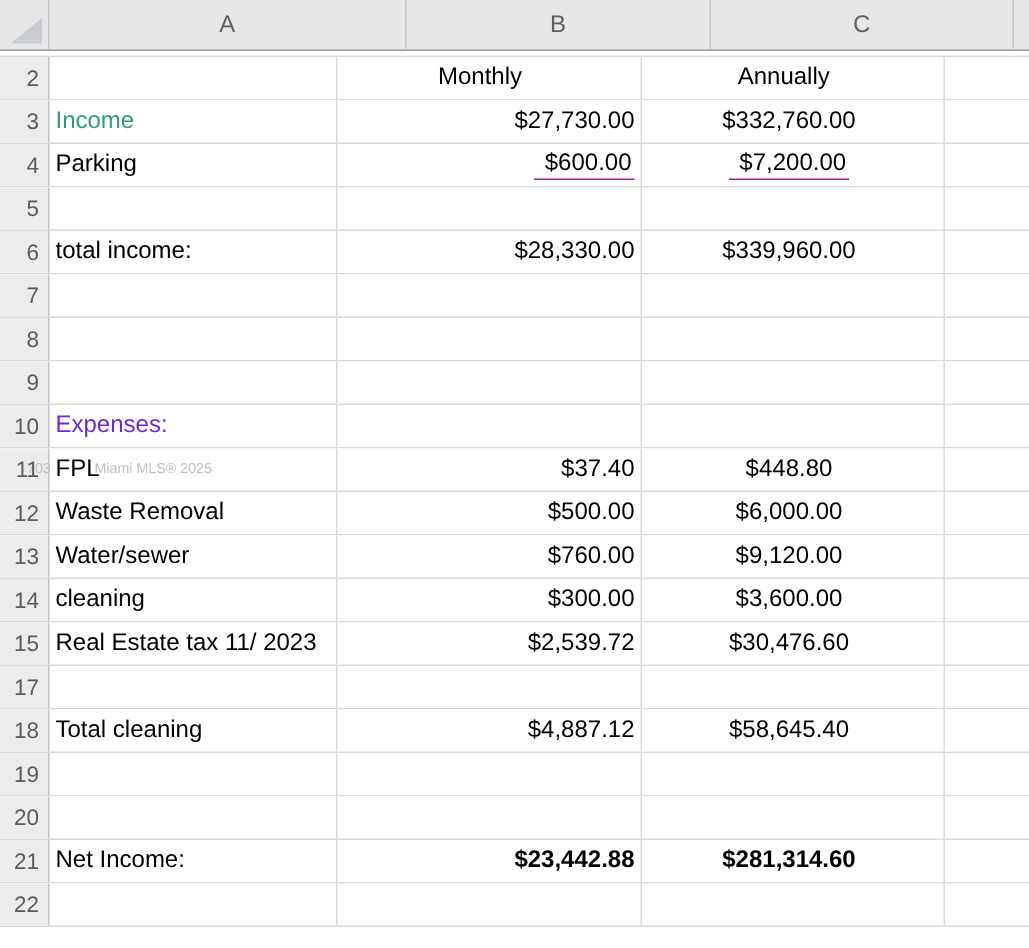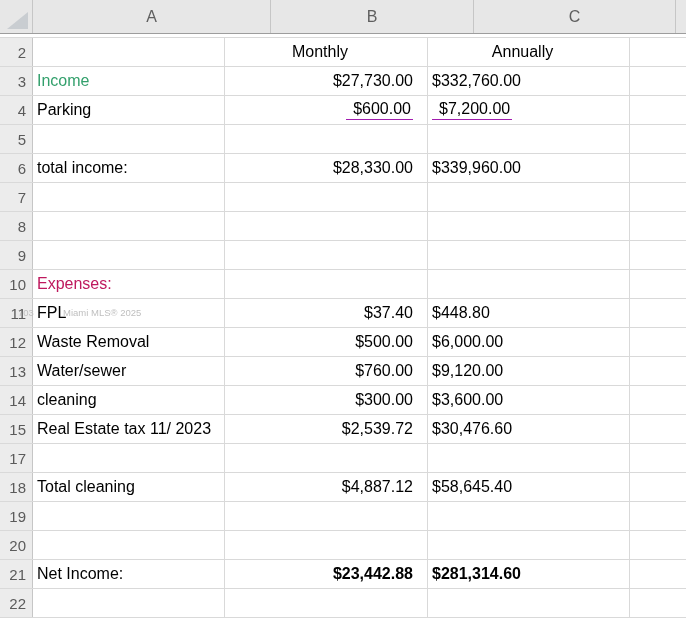--- a/index.html
+++ b/index.html
@@ -35,28 +35,28 @@
     width:33px; box-sizing:border-box; background:#ececec; border-right:1px solid #c6c6c6;
     display:flex; align-items:center; justify-content:flex-end; padding-right:6px;
     color:#5b5b5b; font-size:15px;
   }
   .cell {
     box-sizing:border-box; border-right:1px solid #d9d9d9;
     display:flex; align-items:center; font-size:16px; color:#000;
     padding:0 4px; white-space:nowrap; overflow:hidden;
   }
   .cell.a { width:192px; }
-  .cell.b { width:203px; justify-content:flex-end; padding-right:14px; }
-  .cell.c { width:202px; justify-content:flex-start; padding-right:9px; }
+  .cell.b { width:203px; justify-content:flex-end; padding-right:4px; }
+  .cell.c { width:202px; justify-content:center; padding-right:9px; }
   .cell.d { flex:1; border-right:none; }
   .cell span, .rownum span { position:relative; z-index:5; }
   
   .cell.center { justify-content:center; padding-right:16px; }
   .cell.green span { color:#33a06c; }
-  .cell.red span { color:#be185d;text-align:center; }
+  .cell.red span { color:#6d28d9;text-align:center; }
   .cell.u span { border-bottom:1px solid #a21caf; padding:0 2px 1px 7px; }
   .cell.bold span { font-weight:bold; }
   
   .watermark {
     position:absolute; top:307px; left:18px; height:12px; z-index:3;
     color:#bfbfbf; font-size:9.5px; line-height:12px; white-space:nowrap;
   }
   .watermark .frag2 { position:absolute; left:45px; top:0; }
 </style>
 </head>

